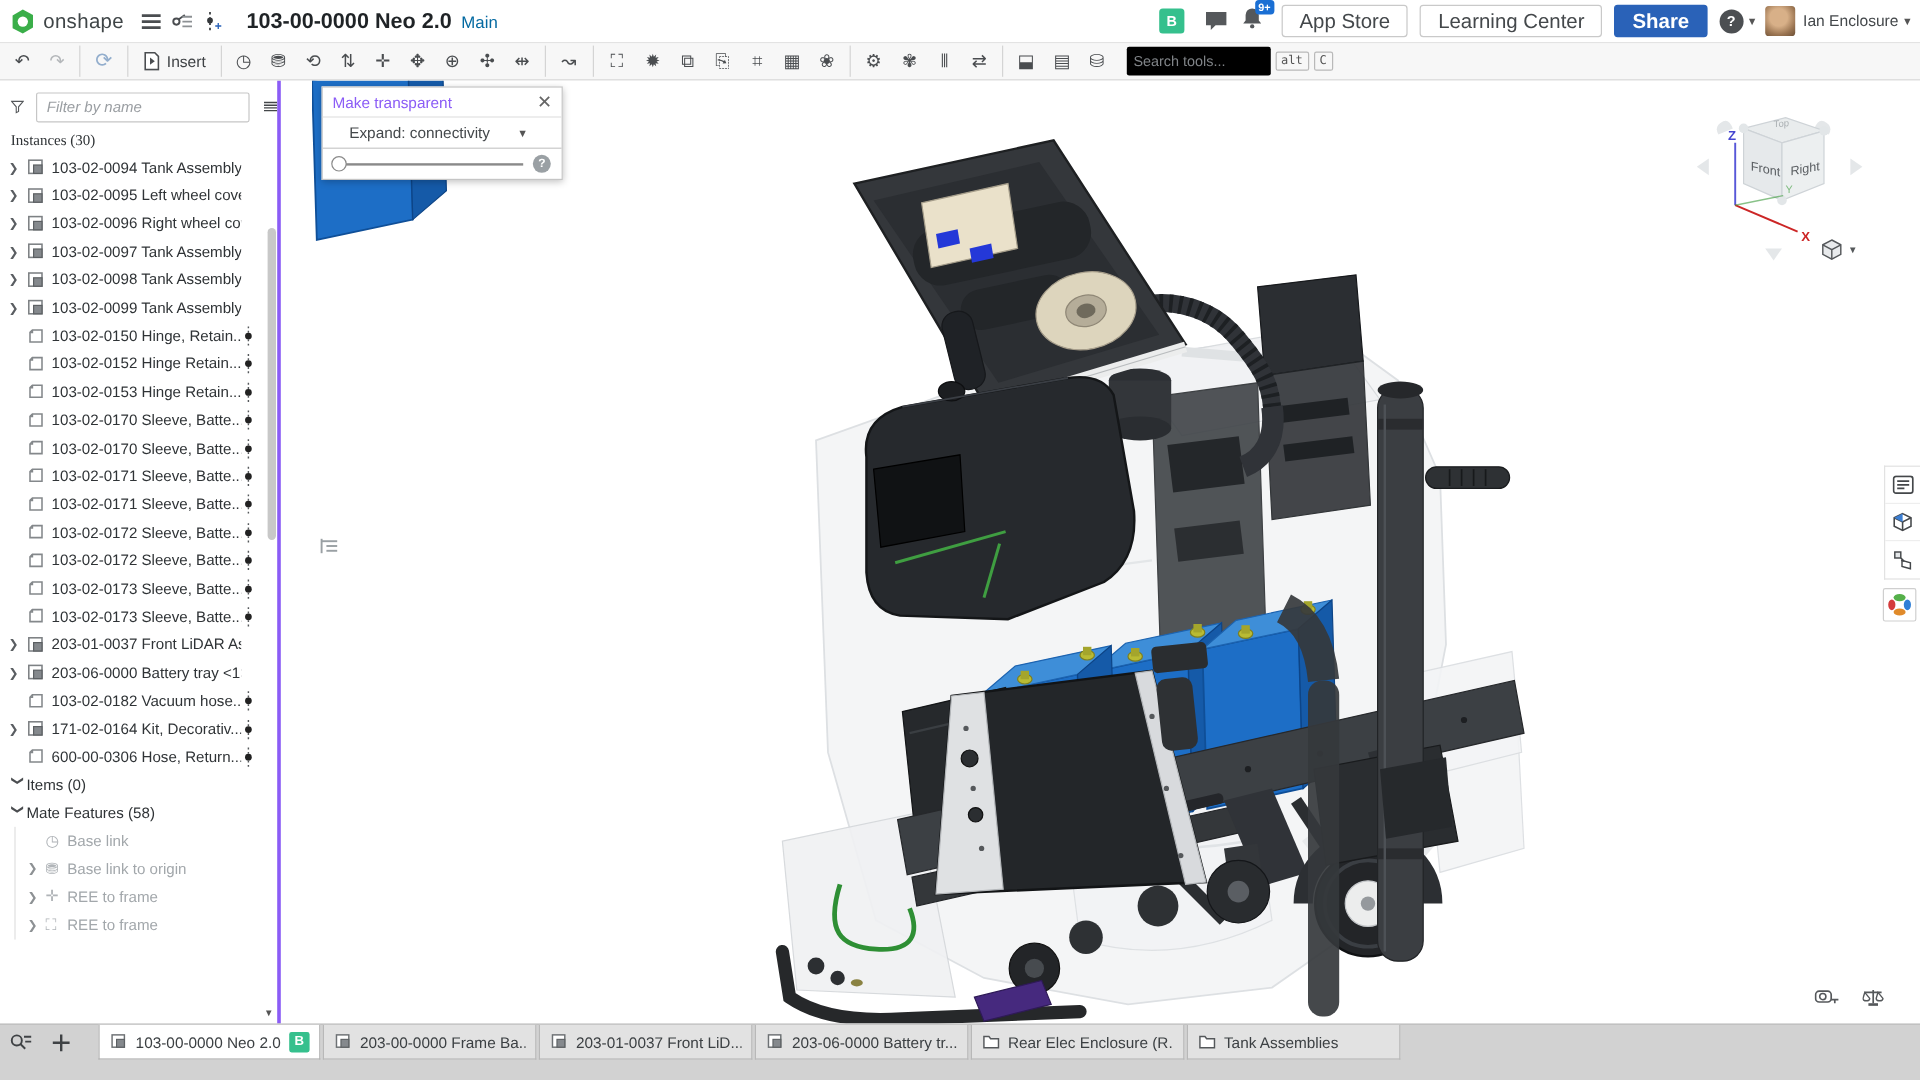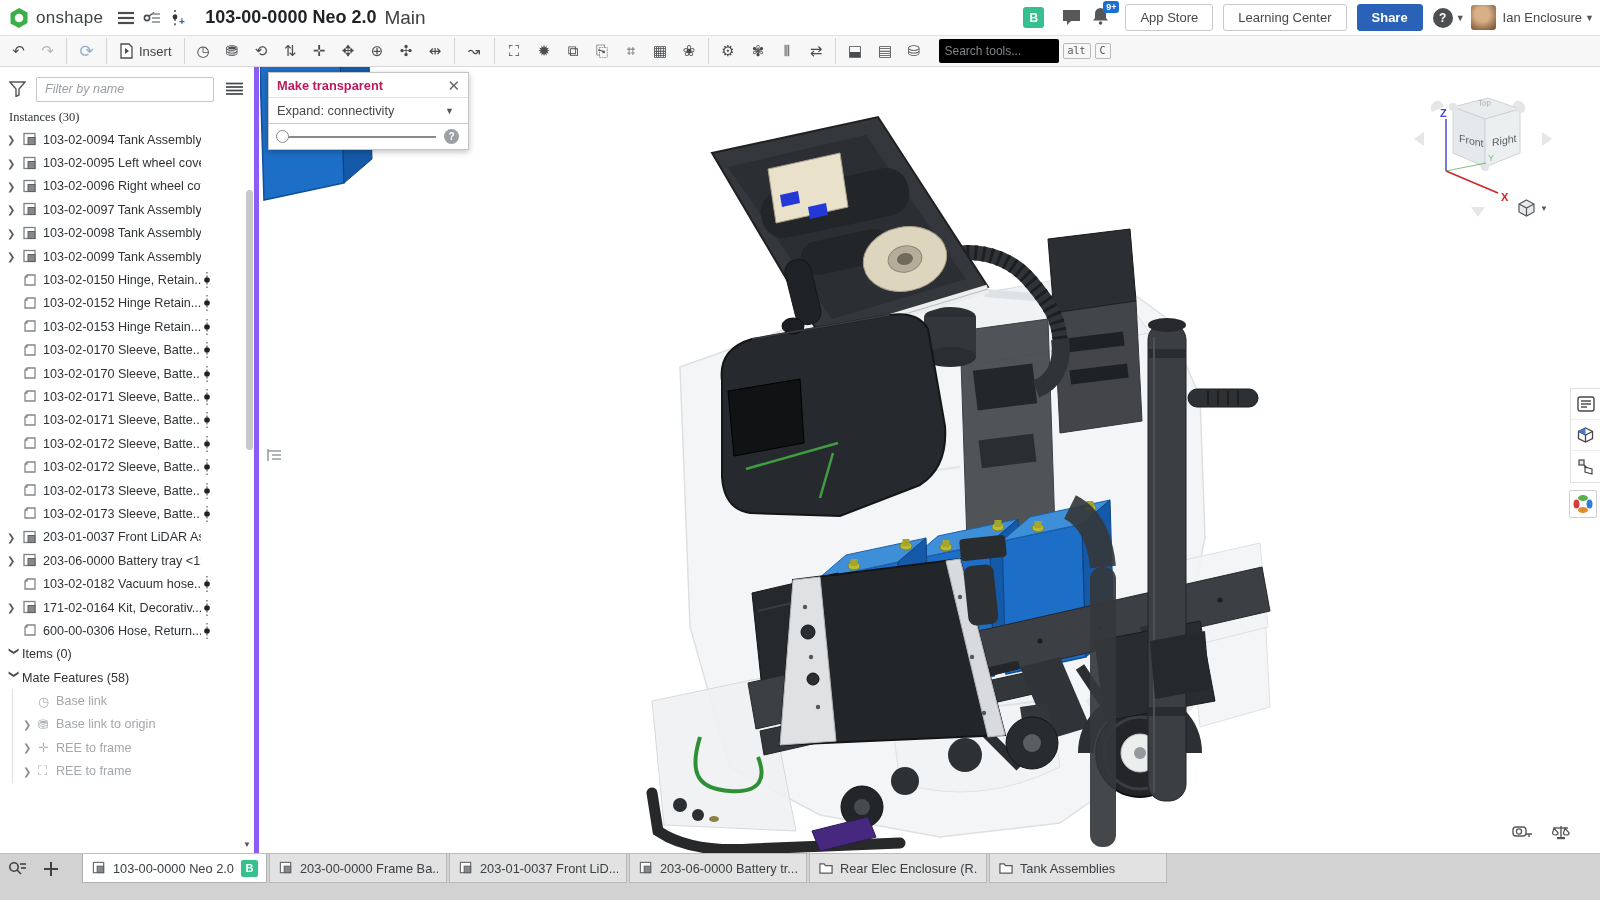--- a/index.html
+++ b/index.html
@@ -7,26 +7,26 @@
     font-family:"Liberation Sans", sans-serif; background:#fff; color:#333; }
 
   
   .header { position:absolute; left:0; top:0; width:1600px; height:36px;
     background:#fff; border-bottom:1px solid #e3e3e3; display:flex; align-items:center; z-index:30; }
   .logo { display:flex; align-items:center; gap:6px; padding:0 10px 0 8px; }
   .logo-text { font-size:17px; color:#3f4547; letter-spacing:.3px; }
   .hicon { width:26px; height:26px; display:flex; align-items:center; justify-content:center;
     color:#4a4d50; font-size:16px; cursor:pointer; }
   .doc-title { font-size:18px; font-weight:bold; color:#1f2326; margin-left:14px; white-space:nowrap; }
-  .doc-ws { font-size:19px; color:#404040; margin-left:8px; }
+  .doc-ws { font-size:14px; color:#0369a1; margin-left:8px; }
   .hspacer { flex:1; }
   .hbadge { width:21px; height:21px; border-radius:3px; background:#35c08d; color:#fff;
     font-size:12px; font-weight:bold; display:flex; align-items:center; justify-content:center; margin-right:14px; }
   .hbtn { height:27px; border:1px solid #c9c9c9; background:#fff; border-radius:3px;
-    font-size:13px; color:#44484b; padding:0 14px; margin-right:10px; display:flex; align-items:center; cursor:pointer; }
+    font-size:17px; color:#44484b; padding:0 14px; margin-right:10px; display:flex; align-items:center; cursor:pointer; }
   .share-btn { background:#2a62b8; border-color:#2a62b8; color:#fff; font-weight:bold; }
   .bell-wrap { position:relative; margin-right:16px; cursor:pointer; }
   .notif-badge { position:absolute; top:-6px; right:-10px; background:#1a6fd4; color:#fff;
     font-size:9px; font-weight:bold; border-radius:3px; padding:1px 3px; }
   .help-circle { width:20px; height:20px; border-radius:50%; background:#4c4f52; color:#fff;
     font-size:12px; font-weight:bold; display:flex; align-items:center; justify-content:center; }
   .caret { font-size:9px; color:#555; margin:0 6px 0 3px; }
   .avatar { width:25px; height:25px; border-radius:3px;
     background:radial-gradient(circle at 45% 38%, #d8b088 0 35%, #9a7451 70%, #6b4f36); margin-right:7px; }
   .user-name { font-size:13px; color:#44484b; }
@@ -40,22 +40,22 @@
   .ticon.acc { color:#93aecd; font-size:17px; }
   .ticon.sep { border-left:1px solid #d4d4d4; margin-left:4px; padding-left:4px; width:36px; }
   .insert-btn { display:flex; align-items:center; gap:5px; border-left:1px solid #d4d4d4; border-right:1px solid #d4d4d4;
     margin:0 4px; padding:0 12px; height:26px; font-size:13px; color:#3f4245; cursor:pointer; }
   .search-tools { margin-left:10px; width:120px; height:24px; background:#000000; border-radius:2px;
     display:flex; align-items:center; padding:0 6px; font-size:12px; color:#808488; cursor:text; }
   .kbd { font-size:10px; color:#555; background:#f7f7f7; border:1px solid #b9b9b9; border-radius:2px;
     padding:0 4px; margin-left:4px; line-height:14px; }
 
   
-  .left-panel { position:absolute; left:0; top:67px; width:259px; bottom:47px; background:#fff;
-    border-right:5px solid #8b5cf6; overflow:hidden; z-index:10; }
+  .left-panel { position:absolute; left:0; top:67px; width:234px; bottom:47px; background:#fff;
+    border-right:3px solid #8b5cf6; overflow:hidden; z-index:10; }
   .filter-row { position:absolute; left:0; top:8px; width:100%; height:28px; display:flex; align-items:center; }
   .funnel { margin-left:9px; }
   .filter-input { margin-left:10px; width:178px; height:25px; border:1px solid #c6c6c6; border-radius:2px;
     padding:0 8px; font-size:12.5px; color:#333; font-family:inherit; }
   .filter-input::placeholder { font-style:italic; color:#9a9ea2; }
   .view-list-icon { margin-left:12px; cursor:pointer; }
   .inst-header { position:absolute; left:9px; top:43px; font-size:12.5px; color:#2f3336;font-family:Liberation Serif, serif; }
   .tree { position:absolute; left:0; top:61px; width:247px; }
   .row { height:23.4px; display:flex; align-items:center; padding-left:7px; font-size:12.6px;
     color:#2f3336; cursor:pointer; white-space:nowrap; }
@@ -74,23 +74,23 @@
   .mrow .chev { width:15px; color:#8d9194; font-size:10px; visibility:hidden; }
   .mrow.chev .chev { visibility:visible; }
   .mrow .mico { width:18px; font-size:13px; color:#b0b4b8; font-family:"DejaVu Sans", sans-serif; }
   .vscroll { position:absolute; right:1px; top:123px; width:7px; height:260px; background:#c8c8c8; border-radius:4px; }
   .scroll-caret { position:absolute; right:3px; bottom:4px; font-size:8px; color:#555; }
 
   
   .dialog { position:absolute; left:268px; top:72px; width:201px; background:#fff; border:1px solid #c5c5c5;
     box-shadow:0 2px 6px rgba(0,0,0,.25); z-index:40; }
   .dlg-title-row { height:25px; display:flex; align-items:center; padding:0 8px; border-bottom:1px solid #e2e2e2; }
-  .dlg-title { font-size:12.8px; font-weight:bold; color:#be185d; flex:1; }
+  .dlg-title { font-size:12.8px; font-weight:normal; color:#8b5cf6; flex:1; }
   .dlg-close { color:#666; font-size:15px; cursor:pointer; line-height:1; }
-  .dlg-select { height:26px; display:flex; align-items:center; padding:0 8px; border-bottom:1px solid #c9c9c9;
+  .dlg-select { height:26px; display:flex; align-items:center; padding:0 22px; border-bottom:1px solid #c9c9c9;
     margin:0 0; font-size:12.8px; color:#44484b; cursor:pointer; }
   .dlg-select .sel-val { flex:1; }
   .dlg-slider-row { height:25px; display:flex; align-items:center; padding:0 9px; }
   .slider-track { position:relative; flex:1; height:2px; background:#8a8a8a; }
   .slider-thumb { position:absolute; left:-2px; top:-6px; width:13px; height:13px; border-radius:50%;
     background:#fff; border:1.5px solid #8a8a8a; cursor:grab; }
   .dlg-help { width:15px; height:15px; border-radius:50%; background:#9aa0a4; color:#fff; font-size:10px;
     font-weight:bold; display:flex; align-items:center; justify-content:center; margin-left:8px; }
 
   

